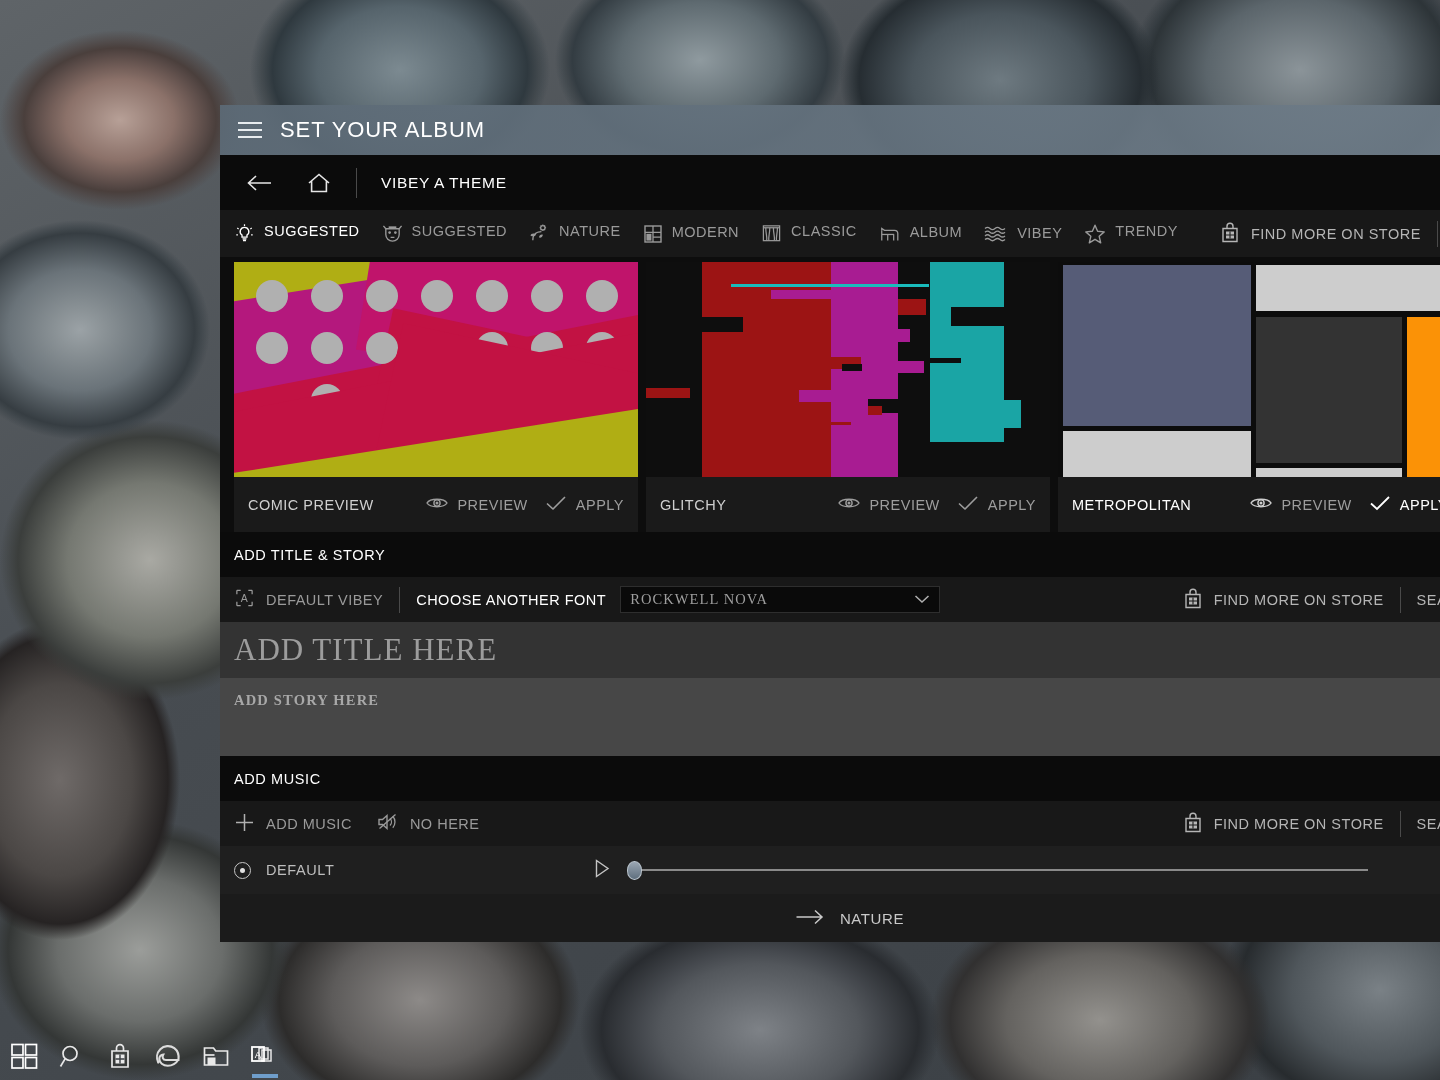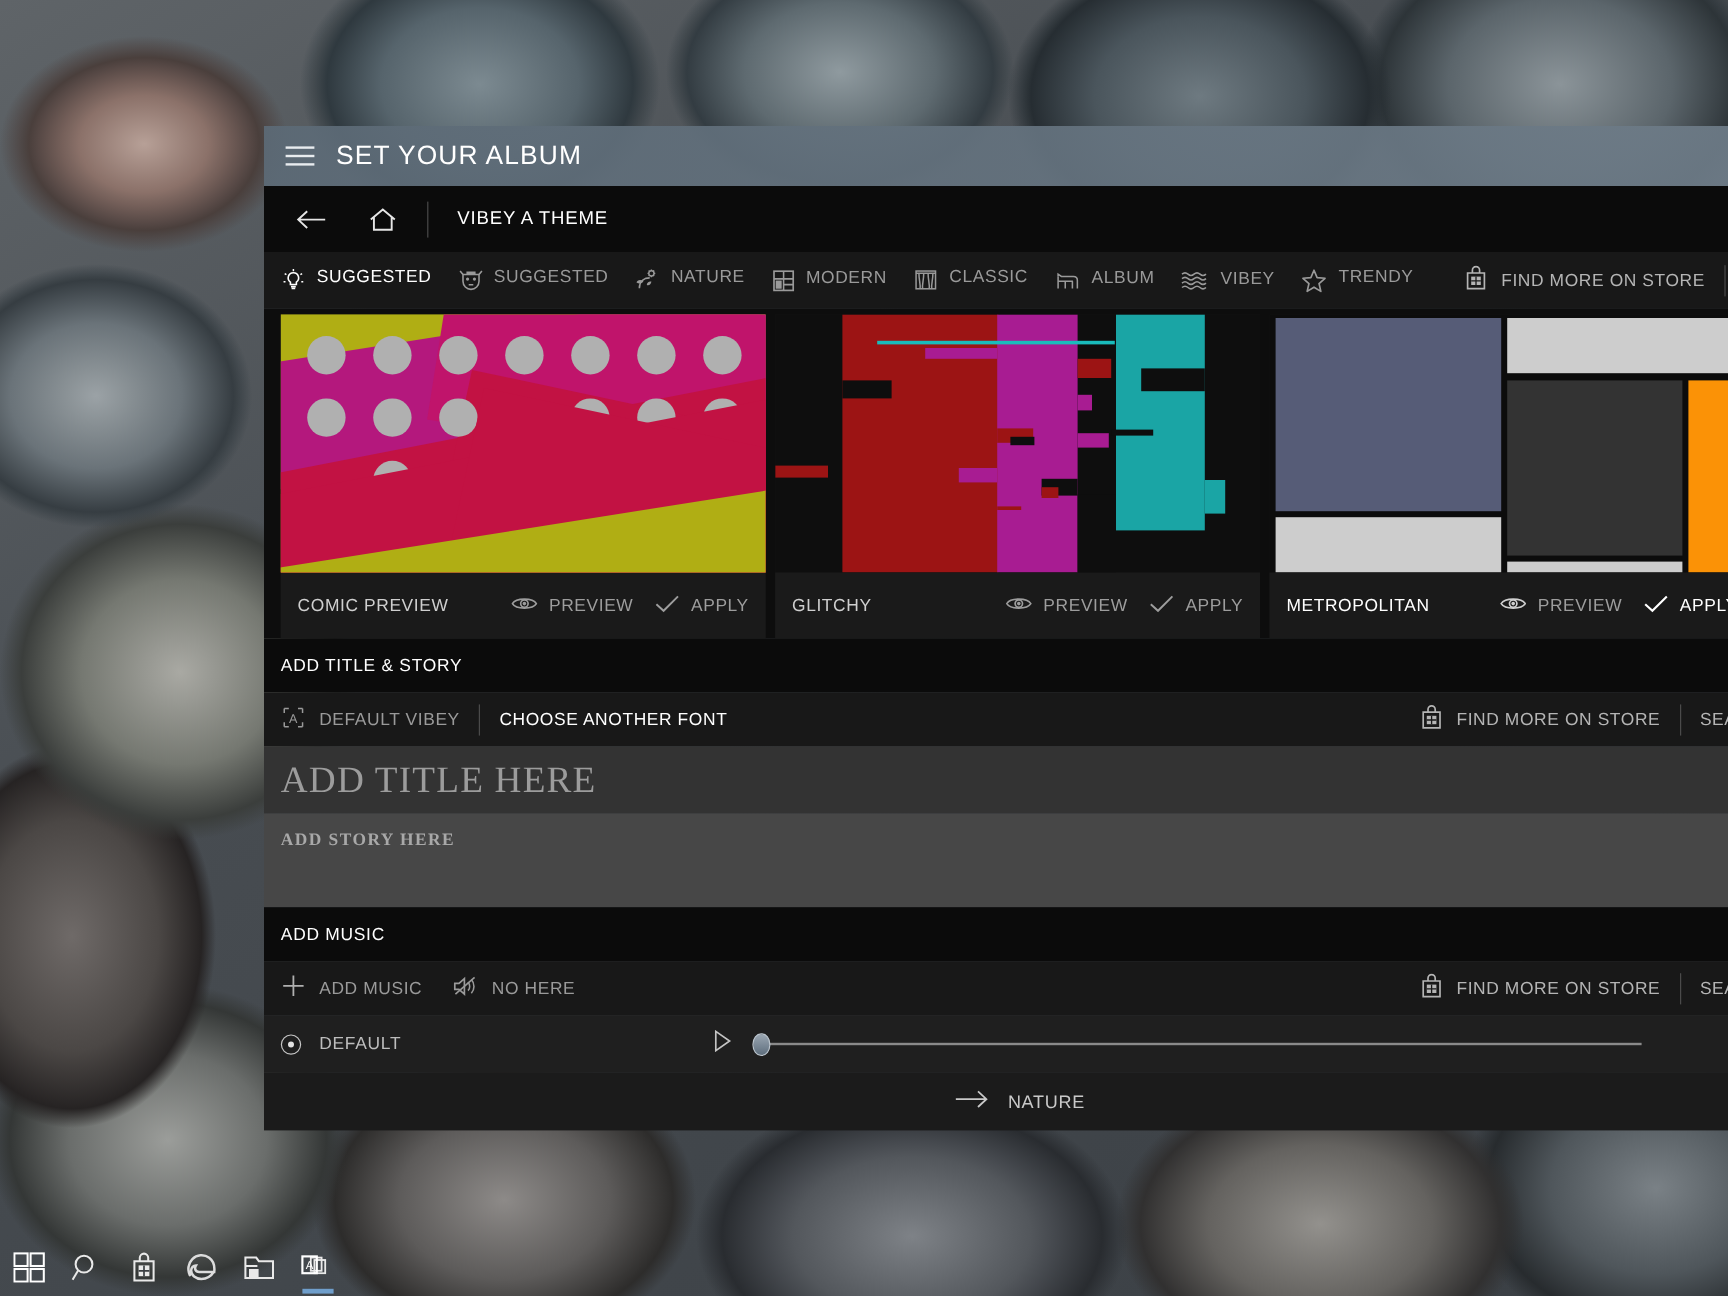--- a/index.html
+++ b/index.html
@@ -433,20 +433,28 @@
           <path d="M3 2 H7 M3 2 V6 M19 2 H15 M19 2 V6 M3 18 H7 M3 18 V14 M19 18 H15 M19 18 V14" stroke="#9a9a9a" stroke-width="1.3" fill="none"></path>
           <text x="11" y="14.6" font-family="Liberation Sans, sans-serif" font-size="11" fill="#9a9a9a" text-anchor="middle">A</text>
         </svg>
       </span>
       <span>DEFAULT VIBEY</span>
     </div>
     <div class="vdiv"></div>
     <div class="tool on">
       <span>CHOOSE ANOTHER FONT</span>
     </div>
+    <div class="fontselect">
+      <span>ROCKWELL NOVA</span>
+      <span class="chev">
+        <svg width="16" height="10" viewBox="0 0 16 10">
+            <path d="M1.5 2 L8 8 L14.5 2" fill="none" stroke="#b0b0b0" stroke-width="1.5"></path>
+          </svg>
+      </span>
+    </div>
 
     <div class="rightgrp" style="margin-left:auto;">
       <div class="item">
         <span>
           <svg width="20" height="21" viewBox="0 0 20 21">
             <path d="M3 6.5 h14 v13 H3z" fill="none" stroke="#b5b5b5" stroke-width="1.4"></path>
             <path d="M7 6.5 V4.2 a3 3 0 0 1 6 0 V6.5" fill="none" stroke="#b5b5b5" stroke-width="1.4"></path>
             <rect x="6" y="9.5" width="8" height="7" fill="#b5b5b5"></rect>
             <path d="M10 9.5 V16.5 M6 13 H14" stroke="#181818" stroke-width="1.1"></path>
           </svg>

